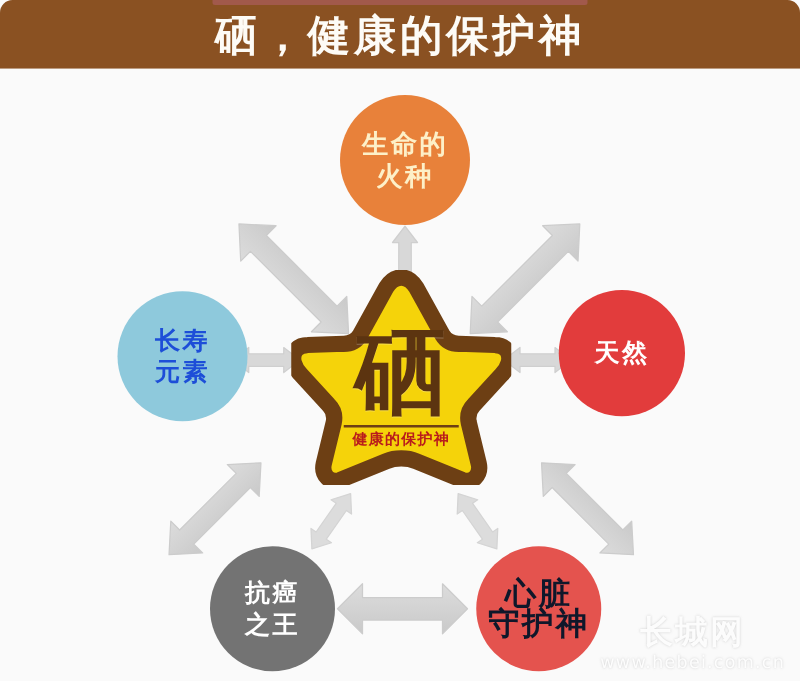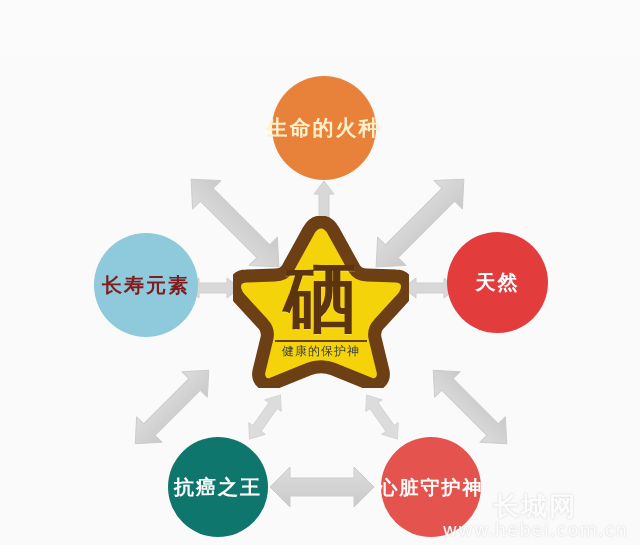--- a/index.html
+++ b/index.html
@@ -69,20 +69,21 @@
     top: 0;
     width: 640px;
     height: 490px;
   }
 
   
   .node {
     position: absolute;
     border-radius: 50%;
     display: flex;
+    flex-direction: column;
     align-items: center;
     justify-content: center;
     text-align: center;
     font-weight: bold;
     letter-spacing: 2px;
     box-sizing: border-box;
   }
   .node .line { display: block; white-space: nowrap; }
 
   #node-top {
@@ -99,37 +100,37 @@
     background: #e23c3c;
     color: #ffffff;
     font-size: 20px;
     line-height: 25px;
     gap: 24px;
   }
   #node-bottom-right {
     left: 381px; top: 382px;
     width: 100px; height: 100px;
     background: #e4534e;
-    color: #ffffff;
-    font-size: 19px;
+    color: #0f172a;
+    font-size: 25px;
     line-height: 24px;
   }
   #node-bottom-left {
     left: 168px; top: 382px;
     width: 100px; height: 100px;
-    background: #0f766e;
+    background: #737373;
     color: #ffffff;
     font-size: 20px;
     line-height: 25px;
   }
   #node-left {
     left: 94px; top: 178px;
     width: 104px; height: 104px;
     background: #8ec9dc;
-    color: #7f1d1d;
+    color: #1d4ed8;
     font-size: 20px;
     line-height: 25px;
   }
 
   
   #center-star {
     position: absolute;
     left: 233px;
     top: 161px;
     width: 176px;
@@ -156,23 +157,23 @@
     margin-top: 12px;
     text-shadow: 0 1px 0 rgba(255,255,255,.25);
   }
   #star-divider {
     width: 92px;
     height: 2px;
     background: #6d3f14;
     margin: 3px 0 2px 0;
   }
   #star-subtitle {
-    color: #404040;
+    color: #b91c1c;
     font-size: 12px;
-    font-weight: normal;
+    font-weight: bold;
     letter-spacing: 1px;
     line-height: 14px;
     white-space: nowrap;
   }
 
   
   #watermark {
     position: absolute;
     right: 12px;
     bottom: 6px;
@@ -182,31 +183,35 @@
   #watermark-logo {
     color: rgba(255,255,255,.92);
     font-size: 26px;
     font-weight: bold;
     letter-spacing: 2px;
     line-height: 30px;
     text-shadow: 0 0 2px rgba(150,150,150,.45);
   }
   #watermark-url {
     color: rgba(255,255,255,.92);
-    font-size: 18px;
+    font-size: 14px;
     letter-spacing: 1px;
     line-height: 18px;
     text-shadow: 0 0 2px rgba(150,150,150,.45);
   }
 </style>
 </head>
 <body>
 
 <div id="page">
 
+  <div id="title-banner">
+    <div id="title-banner-accent"></div>
+    <div id="title-text">硒，健康的保护神</div>
+  </div>
 
   <div id="diagram">
 
     <svg id="arrow-layer" viewBox="0 0 640 490">
       <defs>
         <linearGradient id="agrad" x1="0" y1="0" x2="0" y2="1">
           <stop offset="0%" stop-color="#dcdcdc"></stop>
           <stop offset="55%" stop-color="#d2d2d2"></stop>
           <stop offset="100%" stop-color="#c9c9c9"></stop>
         </linearGradient>

